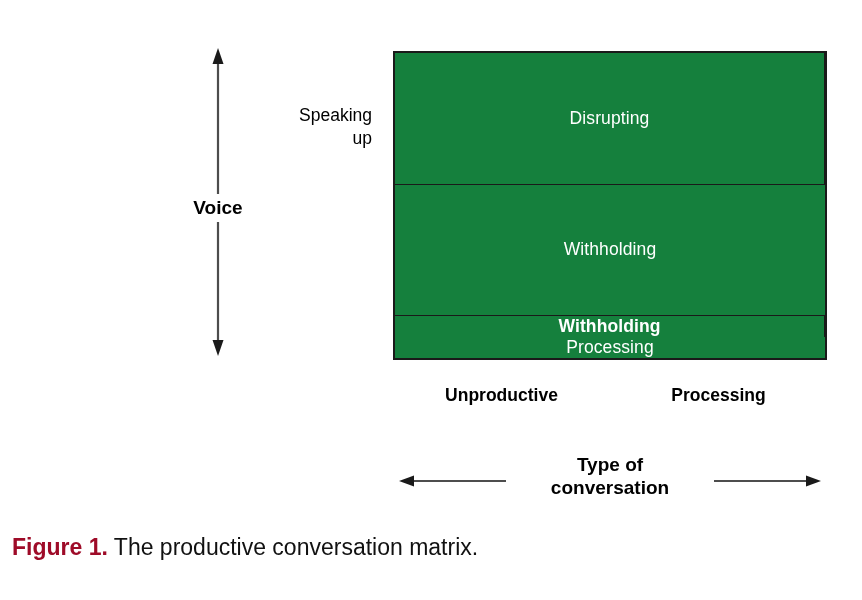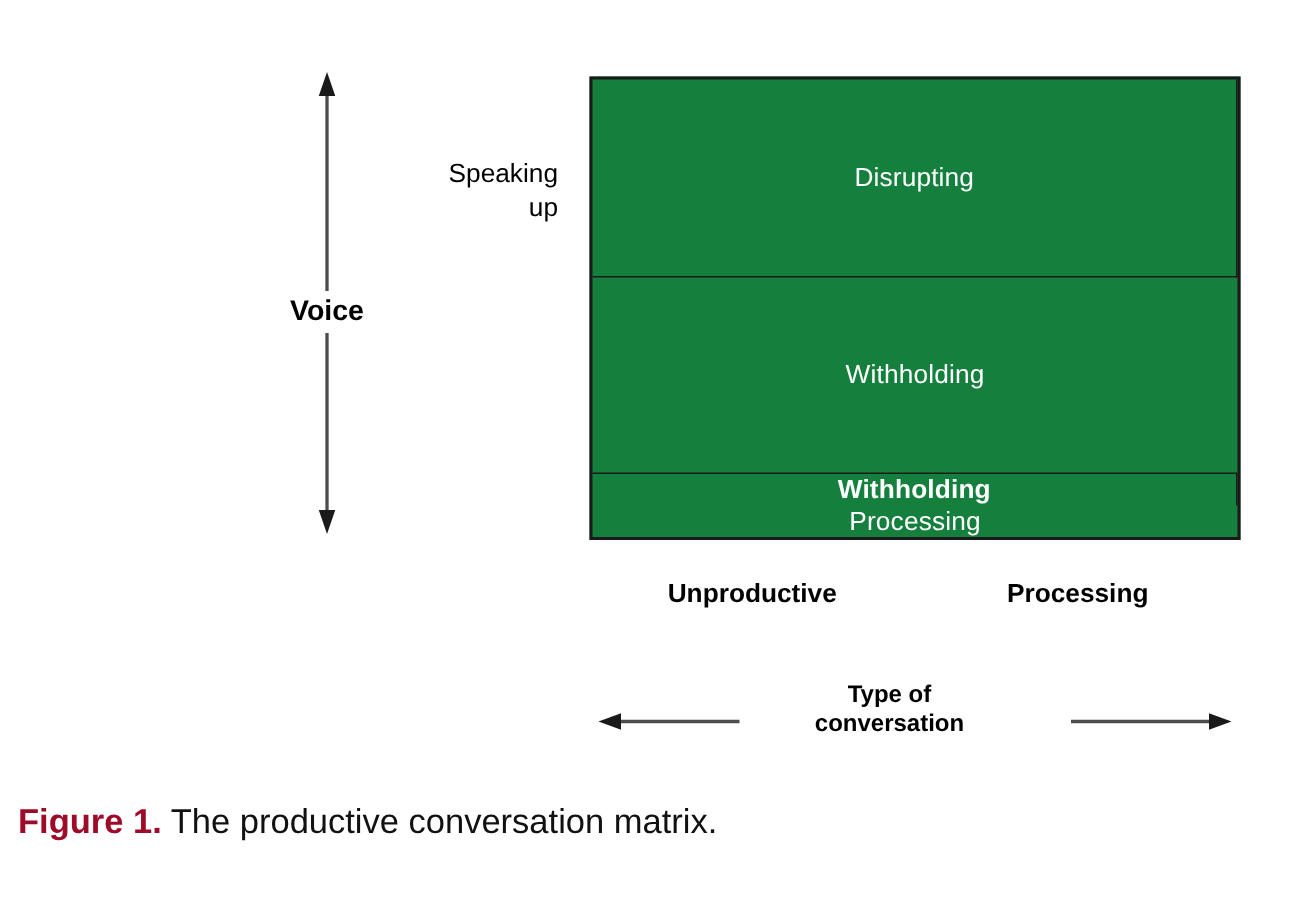--- a/index.html
+++ b/index.html
@@ -114,25 +114,25 @@
   }
   .h-axis-arrows {
     position: absolute;
     left: 0;
     top: 0;
     width: 428px;
     height: 58px;
   }
   .h-axis-label {
     position: absolute;
-    left: 97px;
+    left: 114px;
     top: 2px;
     width: 200px;
     text-align: center;
-    font-size: 16px;
+    font-size: 19px;
     font-weight: bold;
     color: #000000;
     line-height: 1.2;
     background: #ffffff;
   }
 
   
   .caption {
     position: absolute;
     left: 12px;

